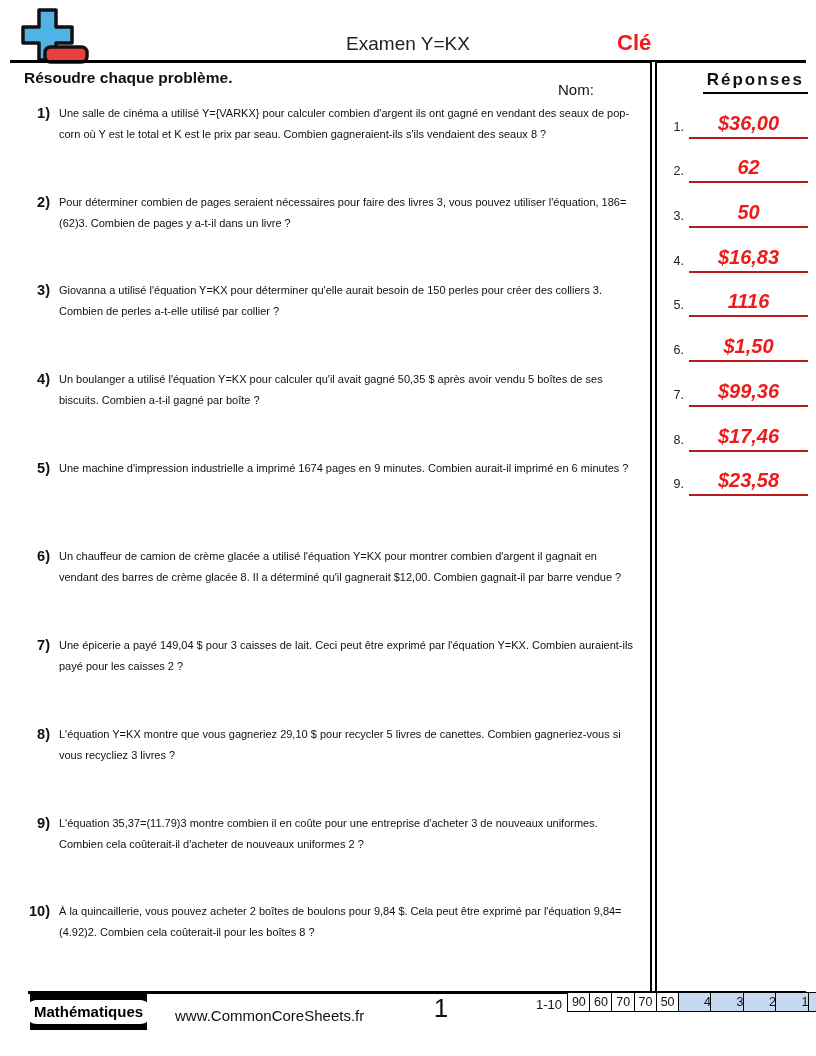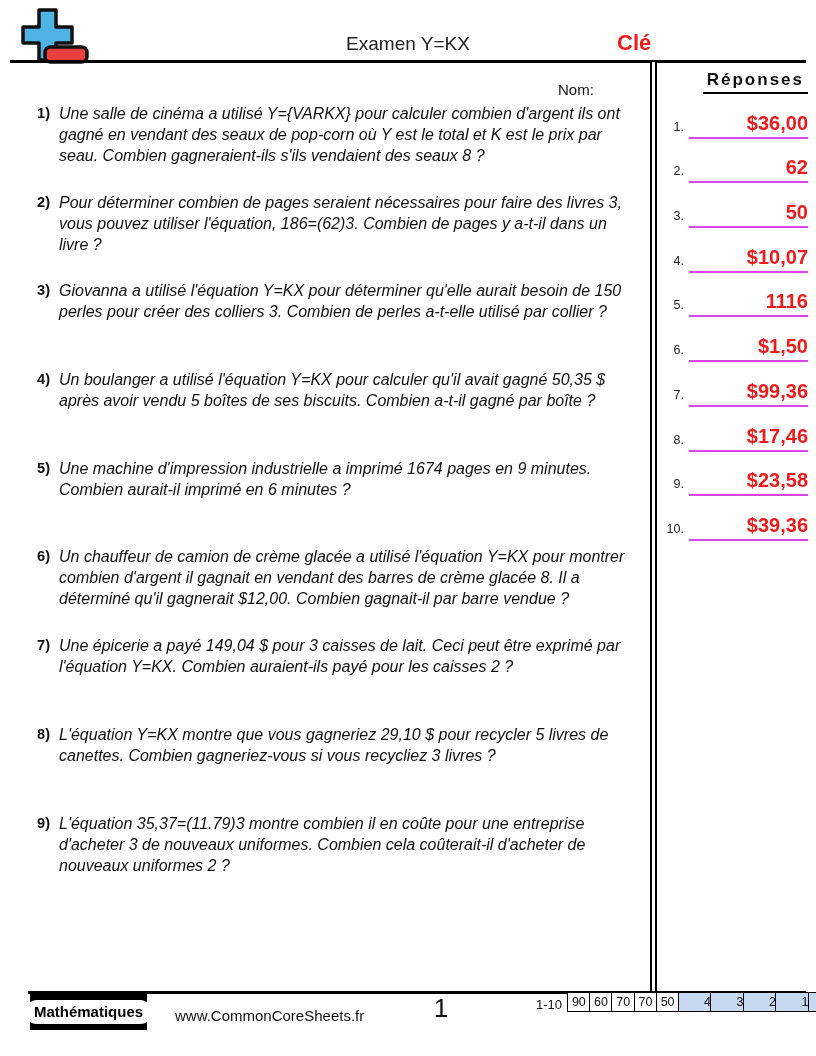--- a/index.html
+++ b/index.html
@@ -17,31 +17,31 @@
   .logo{position:absolute;left:8px;top:5px;width:84px;height:62px;}
   .title{position:absolute;left:0;right:0;top:33px;text-align:center;font-size:19px;color:#222;}
   .name-label{position:absolute;left:558px;top:41px;font-size:15px;margin-top:40px;}
   .name-value{position:absolute;left:617px;top:30px;font-size:22px;font-weight:bold;color:var(--answer-red);}
   .header-line{position:absolute;left:10px;width:796px;top:60px;height:3px;background:#000;}
   .instruction{position:absolute;left:24px;top:69px;font-size:15.5px;font-weight:bold;}
   
   .problems{position:absolute;left:20px;top:103px;width:620px;}
   .problem{display:flex;height:88.7px;box-sizing:border-box;}
   .problem-number{width:30px;min-width:30px;text-align:right;font-weight:bold;font-size:14.6px;line-height:21px;margin-right:9px;}
-  .problem-text{font-size:16px;line-height:21px;max-width:578px;font-style:italic;}
+  .problem-text{font-size:11px;line-height:21px;max-width:578px;}
   
   .divider{position:absolute;left:650px;top:62px;height:930px;width:3px;
     border-left:2.5px solid #000;border-right:2.5px solid #000;background:#fff;}
   
   .answers-title{position:absolute;left:660px;top:70px;width:148px;text-align:right;}
   .answers-title span{font-weight:bold;font-size:17px;letter-spacing:2px;border-bottom:2.5px solid #000;padding:0 4px 3px;}
   .answers{position:absolute;left:662px;top:94px;width:146px;}
   .answer-row{height:44.7px;display:flex;align-items:flex-end;}
   .answer-number{font-size:12.5px;width:22px;min-width:22px;text-align:right;padding-bottom:5px;color:#222;}
-  .answer-line{flex:1;margin-left:5px;border-bottom:2px solid #d946ef;text-align:right;}
+  .answer-line{flex:1;margin-left:5px;border-bottom:2px solid #b91c1c;text-align:center;font-style:italic;}
   .answer-value{display:block;font-size:20px;font-weight:bold;color:var(--answer-red);padding-bottom:2px;white-space:nowrap;}
   
   .footer-line{position:absolute;left:28px;width:778px;top:991px;height:2.5px;background:#000;}
   .brand-box{position:absolute;left:30px;top:993px;width:117px;height:37px;background:#000;
     display:flex;align-items:center;justify-content:center;}
   .brand-pill{background:#fff;border-radius:15px;padding:3px 9px 4px;font-weight:bold;font-size:15px;color:#000;white-space:nowrap;}
   .website{position:absolute;left:175px;top:1007px;font-size:15px;color:#111;}
   .page-number{position:absolute;left:401px;width:80px;top:993px;text-align:center;font-size:26px;}
   .score-label{position:absolute;left:522px;top:997px;width:40px;text-align:right;font-size:13px;}
   .score-table{position:absolute;left:567px;top:992px;display:flex;}
@@ -57,20 +57,21 @@
 
   <svg class="logo" viewBox="0 0 84 62" aria-hidden="true">
     <path d="M31 5 H48 V22 H64 V38 H48 V55 H31 V38 H15 V22 H31 Z" style="fill:var(--logo-blue)" stroke="#111" stroke-width="3.5" stroke-linejoin="round"></path>
     <rect x="37" y="42" width="42" height="15" rx="5.5" style="fill:var(--logo-red)" stroke="#111" stroke-width="3.5"></rect>
   </svg>
 
   <div class="title">Examen Y=KX</div>
   <div class="name-label">Nom:</div>
   <div class="name-value">Clé</div>
   <div class="header-line"></div>
+  <div class="instruction">Résoudre chaque problème.</div>
 
   <div class="problems">
       <div class="problem">
         <div class="problem-number">1)</div>
         <div class="problem-text">Une salle de cinéma a utilisé Y={VARKX} pour calculer combien d'argent ils ont gagné en vendant des seaux de pop-corn où Y est le total et K est le prix par seau. Combien gagneraient-ils s'ils vendaient des seaux 8 ?</div>
       </div>
       <div class="problem">
         <div class="problem-number">2)</div>
         <div class="problem-text">Pour déterminer combien de pages seraient nécessaires pour faire des livres 3, vous pouvez utiliser l'équation, 186=(62)3. Combien de pages y a-t-il dans un livre ?</div>
       </div>
@@ -95,20 +96,24 @@
         <div class="problem-text">Une épicerie a payé 149,04 $ pour 3 caisses de lait. Ceci peut être exprimé par l'équation Y=KX. Combien auraient-ils payé pour les caisses 2 ?</div>
       </div>
       <div class="problem">
         <div class="problem-number">8)</div>
         <div class="problem-text">L'équation Y=KX montre que vous gagneriez 29,10 $ pour recycler 5 livres de canettes. Combien gagneriez-vous si vous recycliez 3 livres ?</div>
       </div>
       <div class="problem">
         <div class="problem-number">9)</div>
         <div class="problem-text">L'équation 35,37=(11.79)3 montre combien il en coûte pour une entreprise d'acheter 3 de nouveaux uniformes. Combien cela coûterait-il d'acheter de nouveaux uniformes 2 ?</div>
       </div>
+      <div class="problem">
+        <div class="problem-number">10)</div>
+        <div class="problem-text">À la quincaillerie, vous pouvez acheter 2 boîtes de boulons pour 9,84 $. Cela peut être exprimé par l'équation 9,84=(4.92)2. Combien cela coûterait-il pour les boîtes 8 ?</div>
+      </div>
     </div>
 
   <div class="divider"></div>
 
   <div class="answers-title">
     <span>Réponses</span>
   </div>
   <div class="answers">
       <div class="answer-row">
         <div class="answer-number">1.</div>
@@ -124,21 +129,21 @@
       </div>
       <div class="answer-row">
         <div class="answer-number">3.</div>
         <div class="answer-line">
           <div class="answer-value" style="display: block;">50</div>
         </div>
       </div>
       <div class="answer-row">
         <div class="answer-number">4.</div>
         <div class="answer-line">
-          <div class="answer-value" style="display: block;">$10,07</div>
+          <div class="answer-value" style="display: block;">$16,83</div>
         </div>
       </div>
       <div class="answer-row">
         <div class="answer-number">5.</div>
         <div class="answer-line">
           <div class="answer-value" style="display: block;">1116</div>
         </div>
       </div>
       <div class="answer-row">
         <div class="answer-number">6.</div>
@@ -157,26 +162,20 @@
         <div class="answer-line">
           <div class="answer-value" style="display: block;">$17,46</div>
         </div>
       </div>
       <div class="answer-row">
         <div class="answer-number">9.</div>
         <div class="answer-line">
           <div class="answer-value" style="display: block;">$23,58</div>
         </div>
       </div>
-      <div class="answer-row">
-        <div class="answer-number">10.</div>
-        <div class="answer-line">
-          <div class="answer-value" style="display: block;">$39,36</div>
-        </div>
-      </div>
     </div>
 
   <div class="footer-line"></div>
   <div class="brand-box">
     <span class="brand-pill">Mathématiques</span>
   </div>
   <div class="website">www.CommonCoreSheets.fr</div>
   <div class="page-number">1</div>
   <div class="score-label">1-10</div>
   <div class="score-table">

